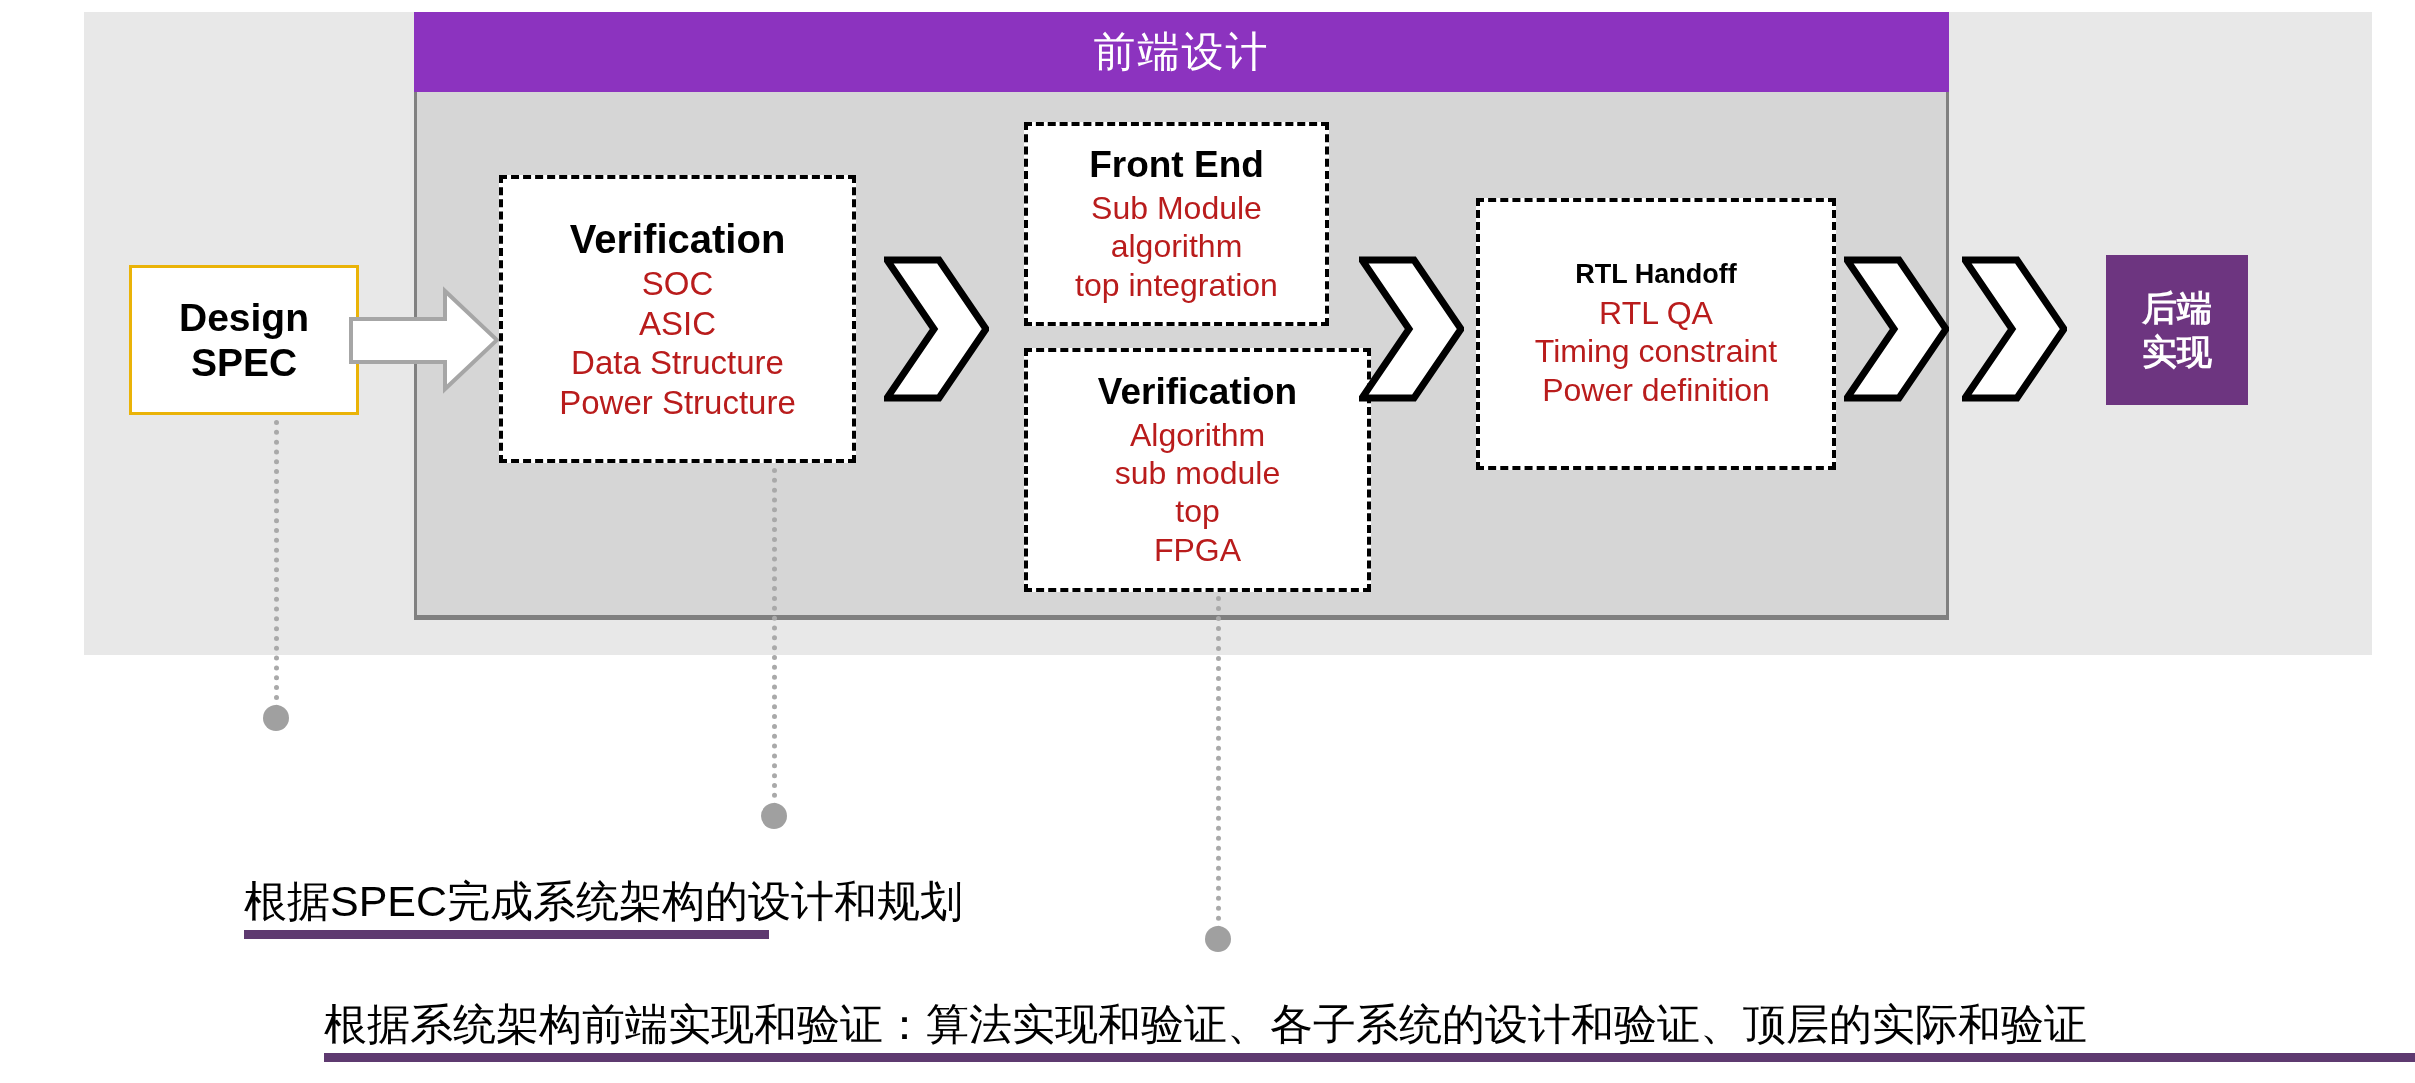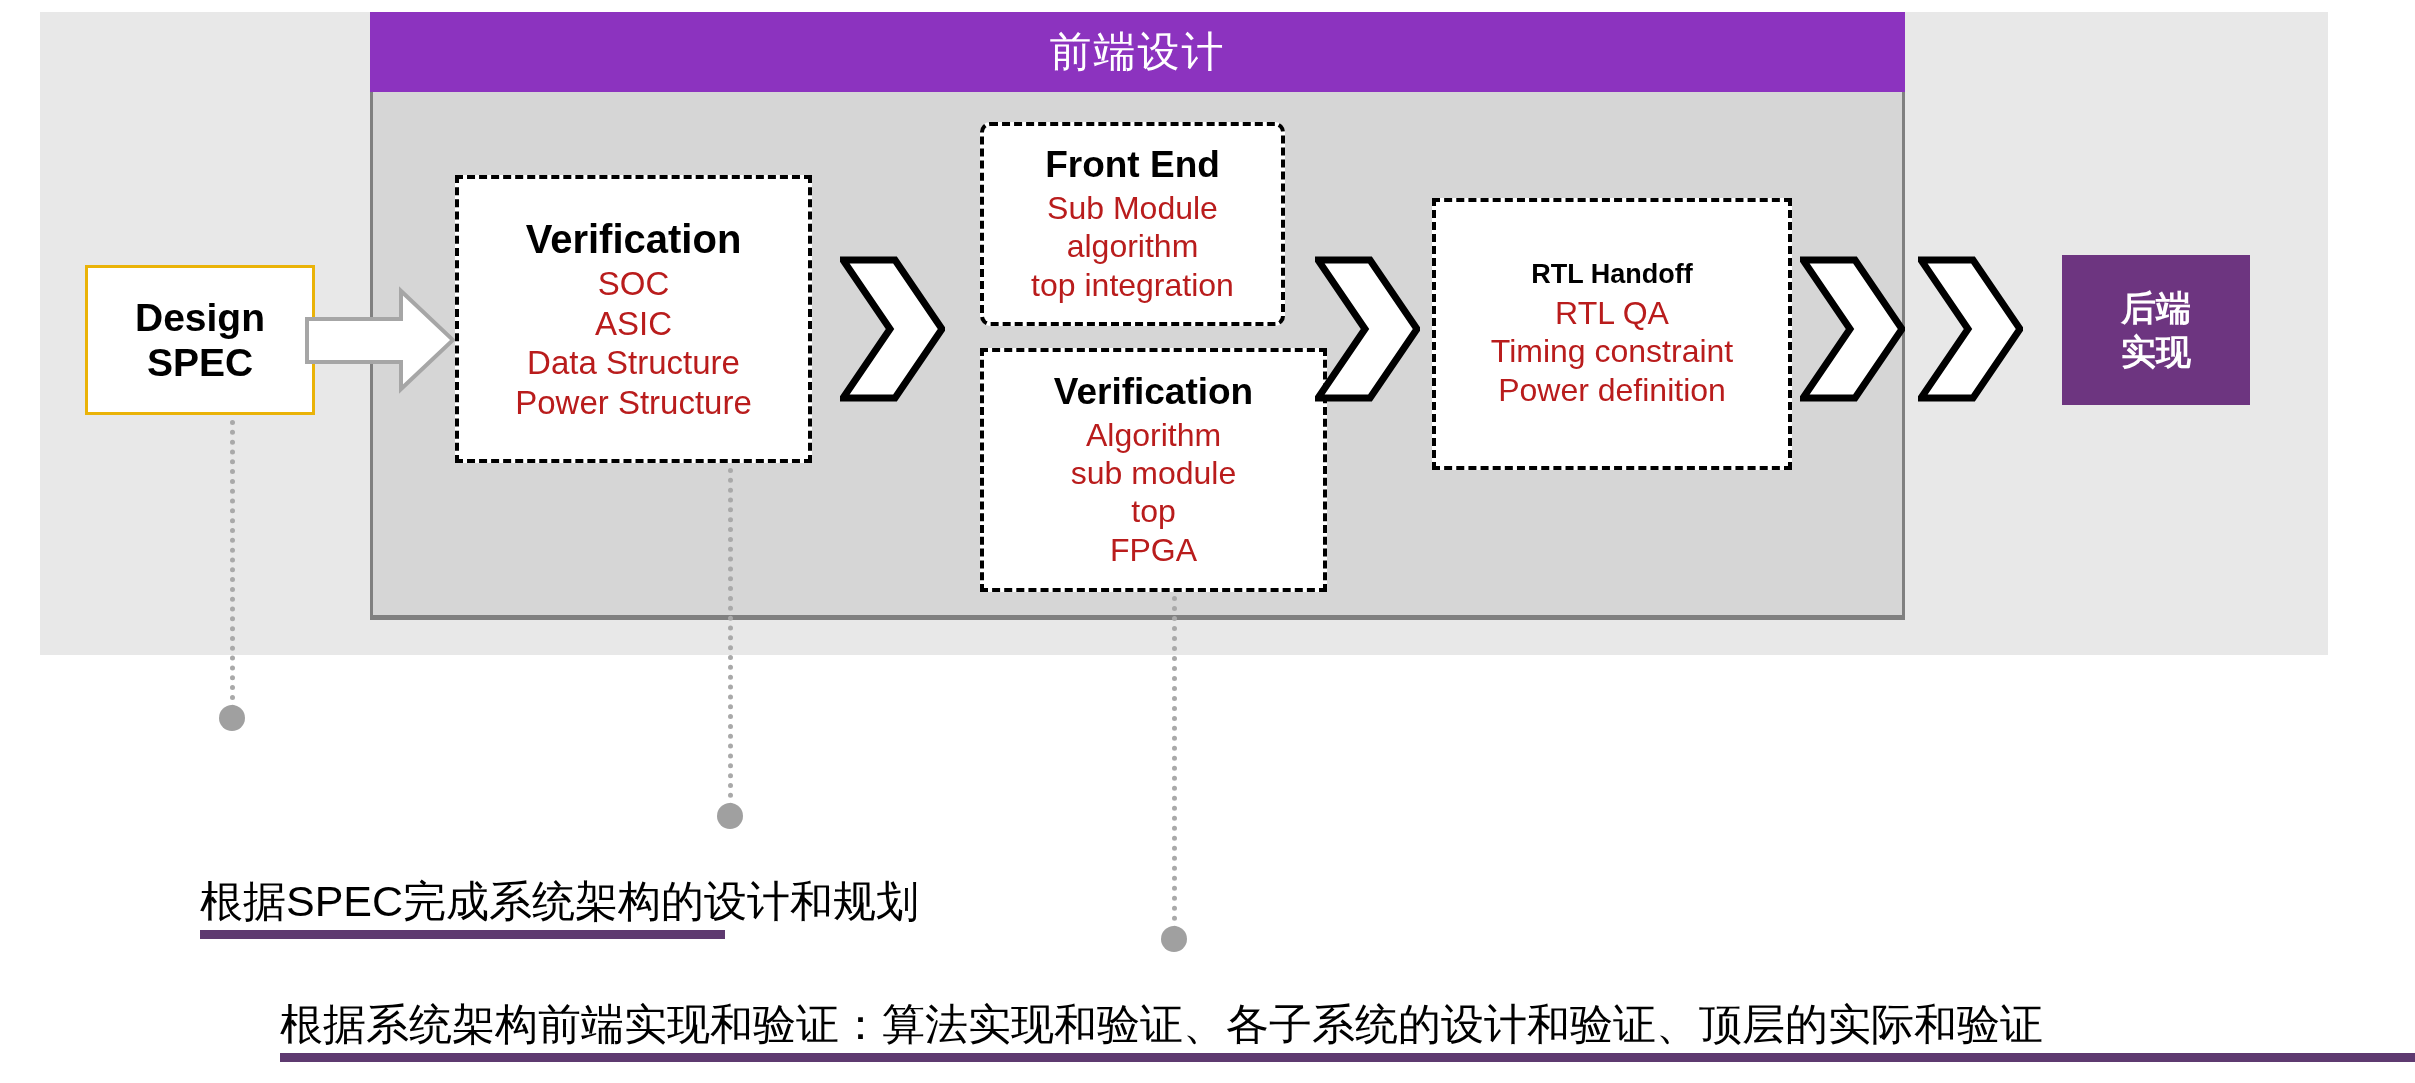--- a/index.html
+++ b/index.html
@@ -1,19 +1,19 @@
 <!DOCTYPE html>
 <html><head>
 <meta charset="utf-8">
 <style>
   html,body{margin:0;padding:0;background:#ffffff;}
   body{width:2415px;height:1083px;position:relative;overflow:hidden;
        font-family:"Liberation Sans","DejaVu Sans",sans-serif;}
 
-  #stage{position:absolute;inset:0;}
+  #stage{position:absolute;inset:0;margin-left:44px;}
 
   
   .outer-panel{position:absolute;left:40px;top:12px;width:2288px;height:643px;
                background:#e8e8e8;}
   .inner-panel{position:absolute;left:370px;top:12px;width:1535px;height:608px;
                background:#d6d6d6;
                border-left:3px solid #808080;
                border-right:3px solid #808080;
                border-bottom:5px solid #808080;
                box-sizing:border-box;}
@@ -33,36 +33,36 @@
   
   #box-design-spec{left:85px;top:265px;width:230px;height:150px;}
   #box-design-spec .hd{font-size:39px;}
 
   
   #box-architecture{left:455px;top:175px;width:357px;height:288px;}
   #box-architecture .hd{font-size:40px;margin-bottom:2px;}
   #box-architecture .ln{font-size:33px;}
 
   
-  #box-front-end{left:980px;top:122px;width:305px;height:204px;border-radius:10px;}
+  #box-front-end{left:980px;top:122px;width:305px;height:204px;}
   #box-front-end .hd{font-size:37px;margin-bottom:2px;}
   #box-front-end .ln{font-size:32px;}
 
   
   #box-verification{left:980px;top:348px;width:347px;height:244px;}
   #box-verification .hd{font-size:37px;margin-bottom:2px;}
   #box-verification .ln{font-size:32px;}
 
   
   #box-rtl-handoff{left:1432px;top:198px;width:360px;height:272px;}
   #box-rtl-handoff .hd{font-size:27px;margin-bottom:4px;}
   #box-rtl-handoff .ln{font-size:32px;}
 
   
-  #box-backend{position:absolute;left:2062px;top:255px;width:188px;height:150px;
+  #box-backend{position:absolute;left:2062px;top:255px;width:142px;height:150px;
                background:#6d3580;display:flex;flex-direction:column;
                align-items:center;justify-content:center;}
   #box-backend .ln{color:#ffffff;font-size:35px;font-weight:bold;line-height:1.25;}
 
   
   .block-arrow{position:absolute;left:305px;top:283px;width:150px;height:115px;}
 
   
   .chevron{position:absolute;width:105px;height:148px;}
 

